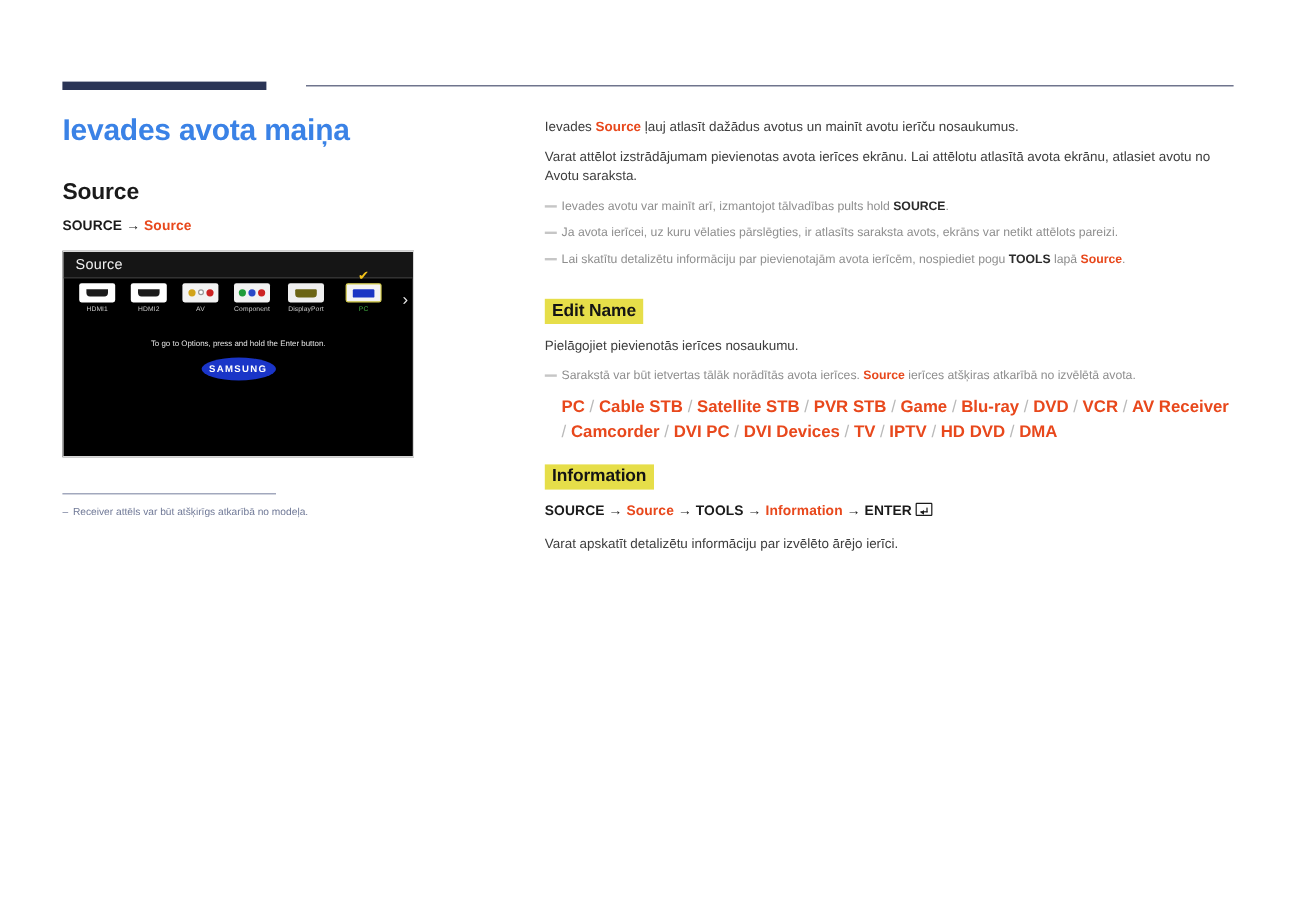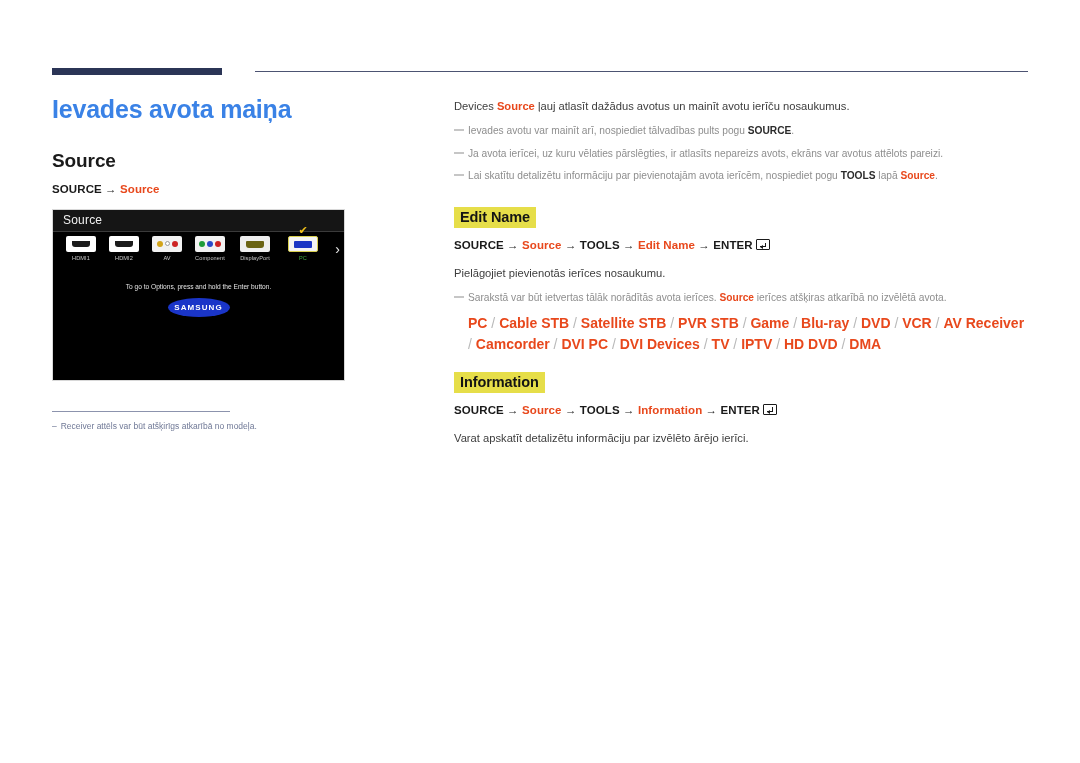--- a/index.html
+++ b/index.html
@@ -266,70 +266,60 @@
       <div class="footnote">
         <span class="fdash">–</span>
         <span>Receiver attēls var būt atšķirīgs atkarībā no modeļa.</span>
       </div>
     </div>
   </div>
 
   <div class="right-col">
 
     <p class="para">
-      <span>Devices </span><span class="orange-b">Source</span><span> ļauj atlasīt dažādus avotus un mainīt avotu ierīču nosaukumus.</span>
-    </p>
-
+      <span>Ievades </span><span class="orange-b">Source</span><span> ļauj atlasīt dažādus avotus un mainīt avotu ierīču nosaukumus.</span>
+    </p>
+
+    <p class="para">Varat attēlot izstrādājumam pievienotas avota ierīces ekrānu. Lai attēlotu atlasītā avota ekrānu, atlasiet avotu no Avotu saraksta.</p>
 
     <p class="note">
-      <span>Ievades avotu var mainīt arī, nospiediet tālvadības pults pogu </span><span class="bold">SOURCE</span><span>.</span>
+      <span>Ievades avotu var mainīt arī, izmantojot tālvadības pults hold </span><span class="bold">SOURCE</span><span>.</span>
     </p>
 
     <p class="note">
-      <span>Ja avota ierīcei, uz kuru vēlaties pārslēgties, ir atlasīts nepareizs avots, ekrāns var avotus attēlots pareizi.</span>
+      <span>Ja avota ierīcei, uz kuru vēlaties pārslēgties, ir atlasīts saraksta avots, ekrāns var netikt attēlots pareizi.</span>
     </p>
 
     <p class="note">
       <span>Lai skatītu detalizētu informāciju par pievienotajām avota ierīcēm, nospiediet pogu </span><span class="bold">TOOLS</span><span> lapā </span><span class="orange-b">Source</span><span>.</span>
     </p>
 
     
     <div class="hl-heading">Edit Name</div>
 
+
+    <p class="para">Pielāgojiet pievienotās ierīces nosaukumu.</p>
+
+    <p class="note">
+      <span>Sarakstā var būt ietvertas tālāk norādītās avota ierīces. </span><span class="orange-b">Source</span><span> ierīces atšķiras atkarībā no izvēlētā avota.</span>
+    </p>
+
+    <p class="device-list"><span>PC</span><span class="sep"> / </span><span>Cable STB</span><span class="sep"> / </span><span>Satellite STB</span><span class="sep"> / </span><span>PVR STB</span><span class="sep"> / </span><span>Game</span><span class="sep"> / </span><span>Blu-ray</span><span class="sep"> / </span><span>DVD</span><span class="sep"> / </span><span>VCR</span><span class="sep"> / </span><span>AV Receiver</span><span class="sep"> / </span><span>Camcorder</span><span class="sep"> / </span><span>DVI PC</span><span class="sep"> / </span><span>DVI Devices</span><span class="sep"> / </span><span>TV</span><span class="sep"> / </span><span>IPTV</span><span class="sep"> / </span><span>HD DVD</span><span class="sep"> / </span><span>DMA</span></p>
+
+    
+    <div class="hl-heading">Information</div>
+
     <div class="path-line">
       <span>SOURCE</span>
       <span class="arrow">→</span>
       <span class="orange">Source</span>
       <span class="arrow">→</span>
       <span>TOOLS</span>
       <span class="arrow">→</span>
-      <span class="orange">Edit Name</span>
+      <span class="orange">Information</span>
       <span class="arrow">→</span>
       <span>ENTER</span><span class="enter-key"></span>
     </div>
 
-    <p class="para">Pielāgojiet pievienotās ierīces nosaukumu.</p>
-
-    <p class="note">
-      <span>Sarakstā var būt ietvertas tālāk norādītās avota ierīces. </span><span class="orange-b">Source</span><span> ierīces atšķiras atkarībā no izvēlētā avota.</span>
-    </p>
-
-    <p class="device-list"><span>PC</span><span class="sep"> / </span><span>Cable STB</span><span class="sep"> / </span><span>Satellite STB</span><span class="sep"> / </span><span>PVR STB</span><span class="sep"> / </span><span>Game</span><span class="sep"> / </span><span>Blu-ray</span><span class="sep"> / </span><span>DVD</span><span class="sep"> / </span><span>VCR</span><span class="sep"> / </span><span>AV Receiver</span><span class="sep"> / </span><span>Camcorder</span><span class="sep"> / </span><span>DVI PC</span><span class="sep"> / </span><span>DVI Devices</span><span class="sep"> / </span><span>TV</span><span class="sep"> / </span><span>IPTV</span><span class="sep"> / </span><span>HD DVD</span><span class="sep"> / </span><span>DMA</span></p>
-
-    
-    <div class="hl-heading">Information</div>
-
-    <div class="path-line">
-      <span>SOURCE</span>
-      <span class="arrow">→</span>
-      <span class="orange">Source</span>
-      <span class="arrow">→</span>
-      <span>TOOLS</span>
-      <span class="arrow">→</span>
-      <span class="orange">Information</span>
-      <span class="arrow">→</span>
-      <span>ENTER</span><span class="enter-key"></span>
-    </div>
-
     <p class="para">Varat apskatīt detalizētu informāciju par izvēlēto ārējo ierīci.</p>
   </div>
 
 </div>
 
 </body></html>

